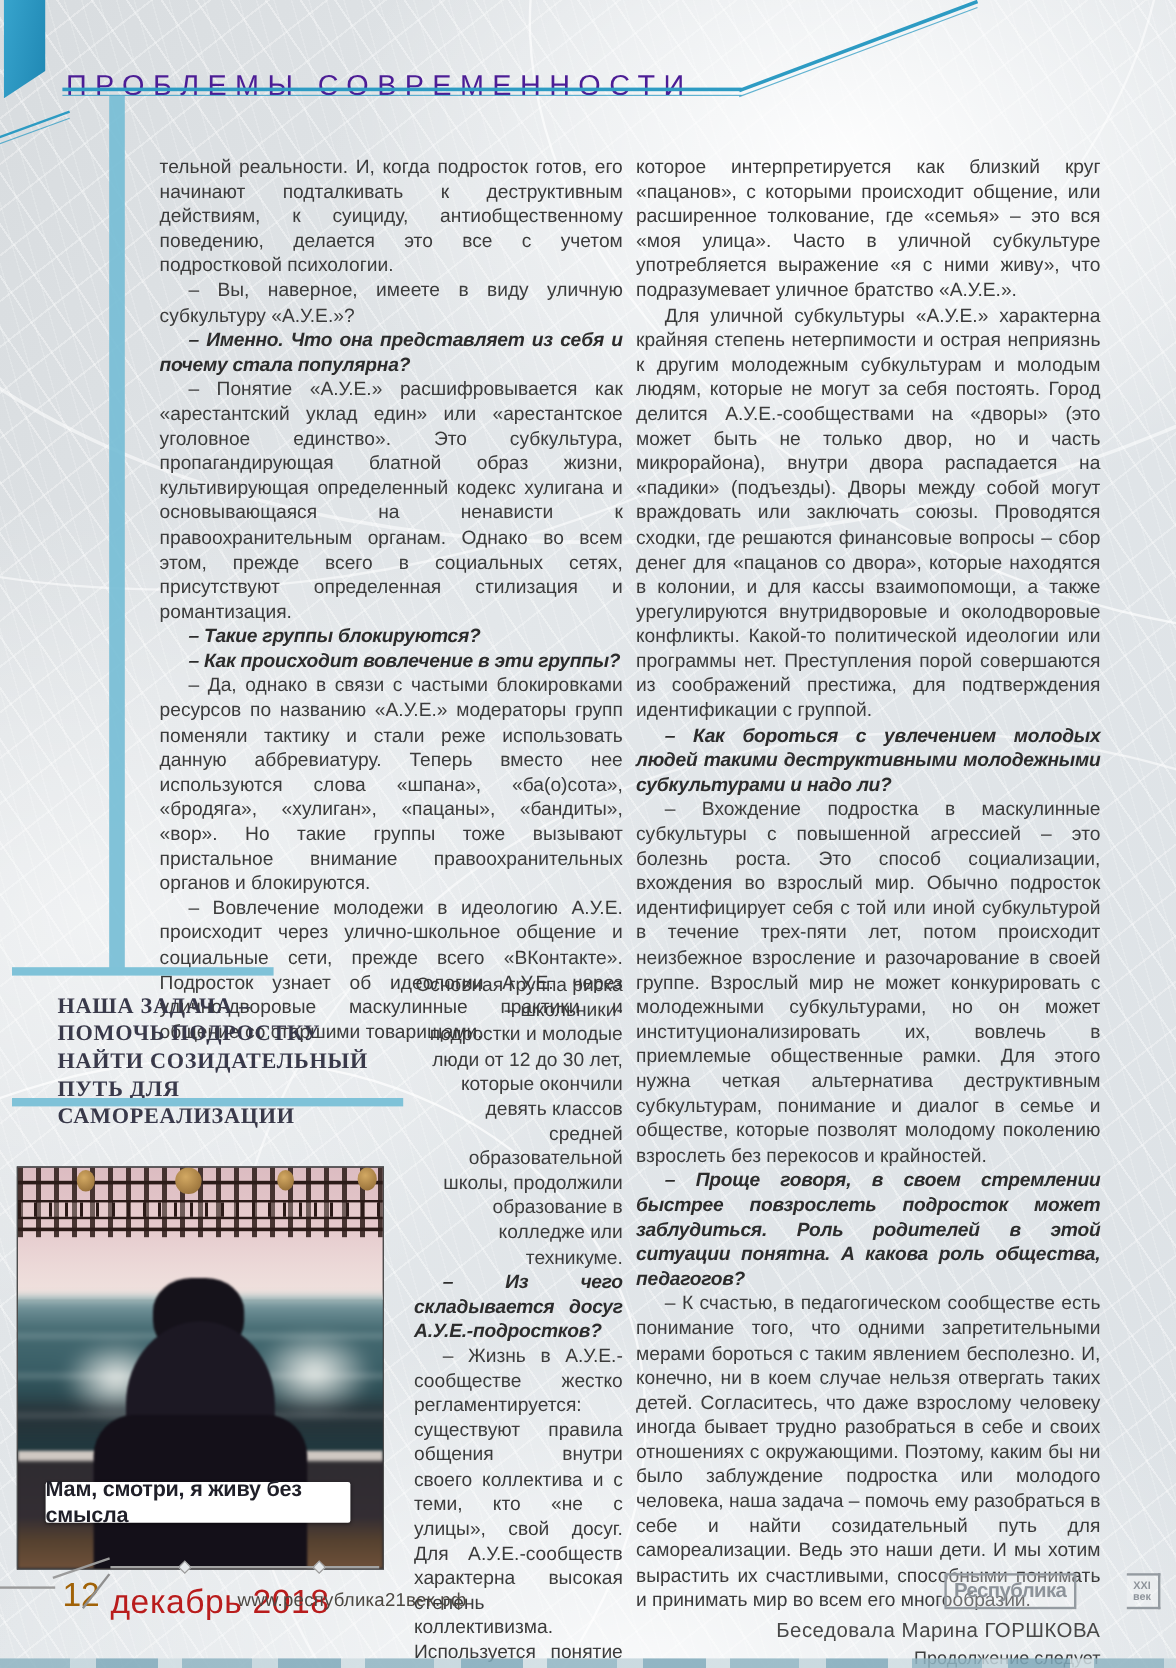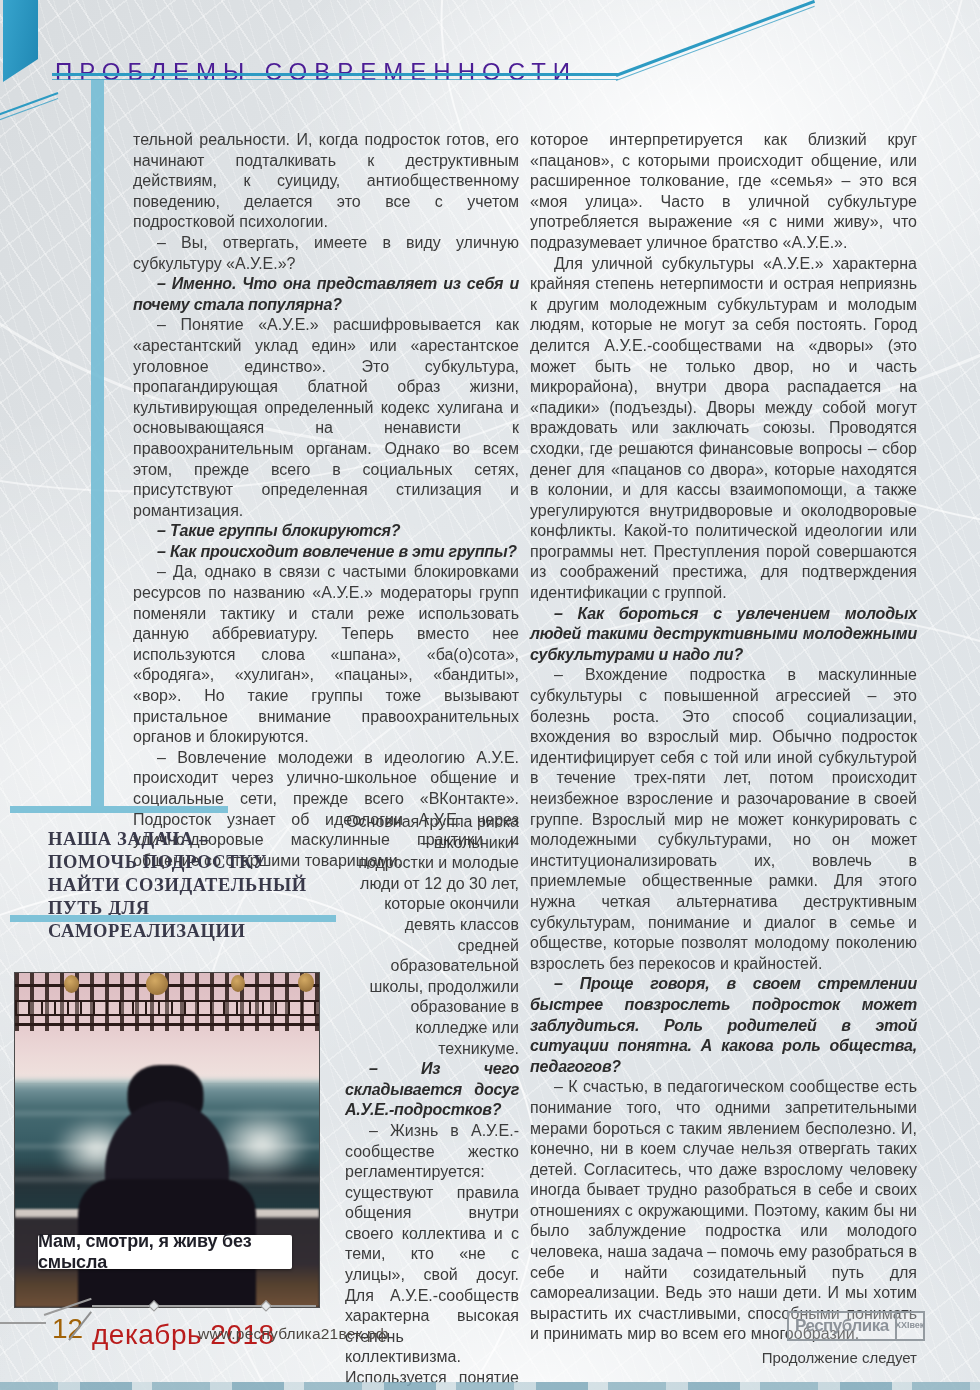--- a/index.html
+++ b/index.html
@@ -102,23 +102,23 @@
   .node{position:absolute;width:6px;height:6px;border:1.5px solid #9b9b9b;background:#e6e9eb;transform:rotate(45deg);}
   .node1{left:150px;top:1302px;}
   .node2{left:262px;top:1302px;}
   .page-number{position:absolute;left:52px;top:1313px;font-size:28px;color:#a16207;}
   .slash{position:absolute;left:62px;top:1325px;width:36px;height:1.8px;background:#8f8f8f;transform:rotate(-52deg);}
   .issue-date{position:absolute;left:92px;top:1319px;font-size:28px;color:#b91c1c;letter-spacing:.5px;}
   .website{position:absolute;left:198px;top:1325px;font-size:15.5px;color:#4c4741;letter-spacing:.2px;}
   .logo{position:absolute;left:787px;top:1311px;display:flex;align-items:stretch;justify-content:center;}
   .logo-main{border:2px solid #949ba1;height:26px;display:flex;align-items:center;padding:0 6px;
       font-weight:700;font-size:17px;color:#8d939a;letter-spacing:-.5px;background:rgba(255,255,255,.25);}
-  .logo-suffix{border:2px solid #949ba1;border-left:none;width:26px;display:flex;flex-direction:row;
+  .logo-suffix{border:2px solid #949ba1;border-left:none;width:26px;display:flex;flex-direction:column;
       align-items:center;justify-content:center;font-size:9px;line-height:9.5px;color:#8d939a;font-weight:700;
-      background:rgba(255,255,255,.25);}
+      background:rgba(255,255,255,.25);margin-left:42px;}
   .bottom-strip{position:absolute;left:0;bottom:0;width:100%;height:8px;opacity:.85;
       background:repeating-linear-gradient(90deg,#8fb4c2 0 58px,#c3d5dc 58px 80px,#7fa9ba 80px 132px,#cfdde2 132px 152px);}
 </style>
 </head>
 <body>
 
 <div class="page">
 
   <div class="bg glow"></div>
   <div class="bg mesh1"></div>
@@ -135,21 +135,21 @@
   <div class="line rule-echo"></div>
   <div class="line diag-tr"></div>
   <div class="line diag-tr2"></div>
   <div class="line diag-bl"></div>
   <div class="line diag-bl2"></div>
   <div class="vbar"></div>
 
   <div class="col col-left">
     <div>
         <p class="para normal no-indent">тельной реальности. И, когда подросток готов, его начинают подталкивать к деструктивным действиям, к суициду, антиобщественному поведению, делается это все с учетом подростковой психологии.</p>
-        <p class="para normal">– Вы, отвергать, имеете в виду уличную субкультуру «А.У.Е.»?</p>
+        <p class="para normal">– Вы, наверное, имеете в виду уличную субкультуру «А.У.Е.»?</p>
         <p class="para question">– Именно. Что она представляет из себя и почему стала популярна?</p>
         <p class="para normal">– Понятие «А.У.Е.» расшифровывается как «арестантский уклад един» или «арестантское уголовное единство». Это субкультура, пропагандирующая блатной образ жизни, культивирующая определенный кодекс хулигана и основывающаяся на ненависти к правоохранительным органам. Однако во всем этом, прежде всего в социальных сетях, присутствуют определенная стилизация и романтизация.</p>
         <p class="para question">– Такие группы блокируются?</p>
         <p class="para question">– Как происходит вовлечение в эти группы?</p>
         <p class="para normal">– Да, однако в связи с частыми блокировками ресурсов по названию «А.У.Е.» модераторы групп поменяли тактику и стали реже использовать данную аббревиатуру. Теперь вместо нее используются слова «шпана», «ба(о)сота», «бродяга», «хулиган», «пацаны», «бандиты», «вор». Но такие группы тоже вызывают пристальное внимание правоохранительных органов и блокируются.</p>
         <p class="para normal">– Вовлечение молодежи в идеологию А.У.Е. происходит через улично-школьное общение и социальные сети, прежде всего «ВКонтакте». Подросток узнает об идеологии А.У.Е. через улично-дворовые маскулинные практики и общение со старшими товарищами.</p>
       </div>
   </div>
 
   <div class="col col-narrow">
@@ -164,20 +164,21 @@
 
   <div class="col col-right">
     <div>
         <p class="para normal no-indent">которое интерпретируется как близкий круг «пацанов», с которыми происходит общение, или расширенное толкование, где «семья» – это вся «моя улица». Часто в уличной субкультуре употребляется выражение «я с ними живу», что подразумевает уличное братство «А.У.Е.».</p>
         <p class="para normal">Для уличной субкультуры «А.У.Е.» характерна крайняя степень нетерпимости и острая неприязнь к другим молодежным субкультурам и молодым людям, которые не могут за себя постоять. Город делится А.У.Е.-сообществами на «дворы» (это может быть не только двор, но и часть микрорайона), внутри двора распадается на «падики» (подъезды). Дворы между собой могут враждовать или заключать союзы. Проводятся сходки, где решаются финансовые вопросы – сбор денег для «пацанов со двора», которые находятся в колонии, и для кассы взаимопомощи, а также урегулируются внутридворовые и околодворовые конфликты. Какой-то политической идеологии или программы нет. Преступления порой совершаются из соображений престижа, для подтверждения идентификации с группой.</p>
         <p class="para question">– Как бороться с увлечением молодых людей такими деструктивными молодежными субкультурами и надо ли?</p>
         <p class="para normal">– Вхождение подростка в маскулинные субкультуры с повышенной агрессией – это болезнь роста. Это способ социализации, вхождения во взрослый мир. Обычно подросток идентифицирует себя с той или иной субкультурой в течение трех-пяти лет, потом происходит неизбежное взросление и разочарование в своей группе. Взрослый мир не может конкурировать с молодежными субкультурами, но он может институционализировать их, вовлечь в приемлемые общественные рамки. Для этого нужна четкая альтернатива деструктивным субкультурам, понимание и диалог в семье и обществе, которые позволят молодому поколению взрослеть без перекосов и крайностей.</p>
         <p class="para question">– Проще говоря, в своем стремлении быстрее повзрослеть подросток может заблудиться. Роль родителей в этой ситуации понятна. А какова роль общества, педагогов?</p>
         <p class="para normal">– К счастью, в педагогическом сообществе есть понимание того, что одними запретительными мерами бороться с таким явлением бесполезно. И, конечно, ни в коем случае нельзя отвергать таких детей. Согласитесь, что даже взрослому человеку иногда бывает трудно разобраться в себе и своих отношениях с окружающими. Поэтому, каким бы ни было заблуждение подростка или молодого человека, наша задача – помочь ему разобраться в себе и найти созидательный путь для самореализации. Ведь это наши дети. И мы хотим вырастить их счастливыми, способными понимать и принимать мир во всем его многообразии.</p>
       </div>
+    <div class="byline">Беседовала Марина ГОРШКОВА</div>
     <div class="continuation">Продолжение следует</div>
   </div>
 
   <div class="pq-bar pq-bar1"></div>
   <div class="pullquote">НАША ЗАДАЧА –
 ПОМОЧЬ ПОДРОСТКУ
 НАЙТИ СОЗИДАТЕЛЬНЫЙ
 ПУТЬ ДЛЯ САМОРЕАЛИЗАЦИИ</div>
   <div class="pq-bar pq-bar2"></div>
 

